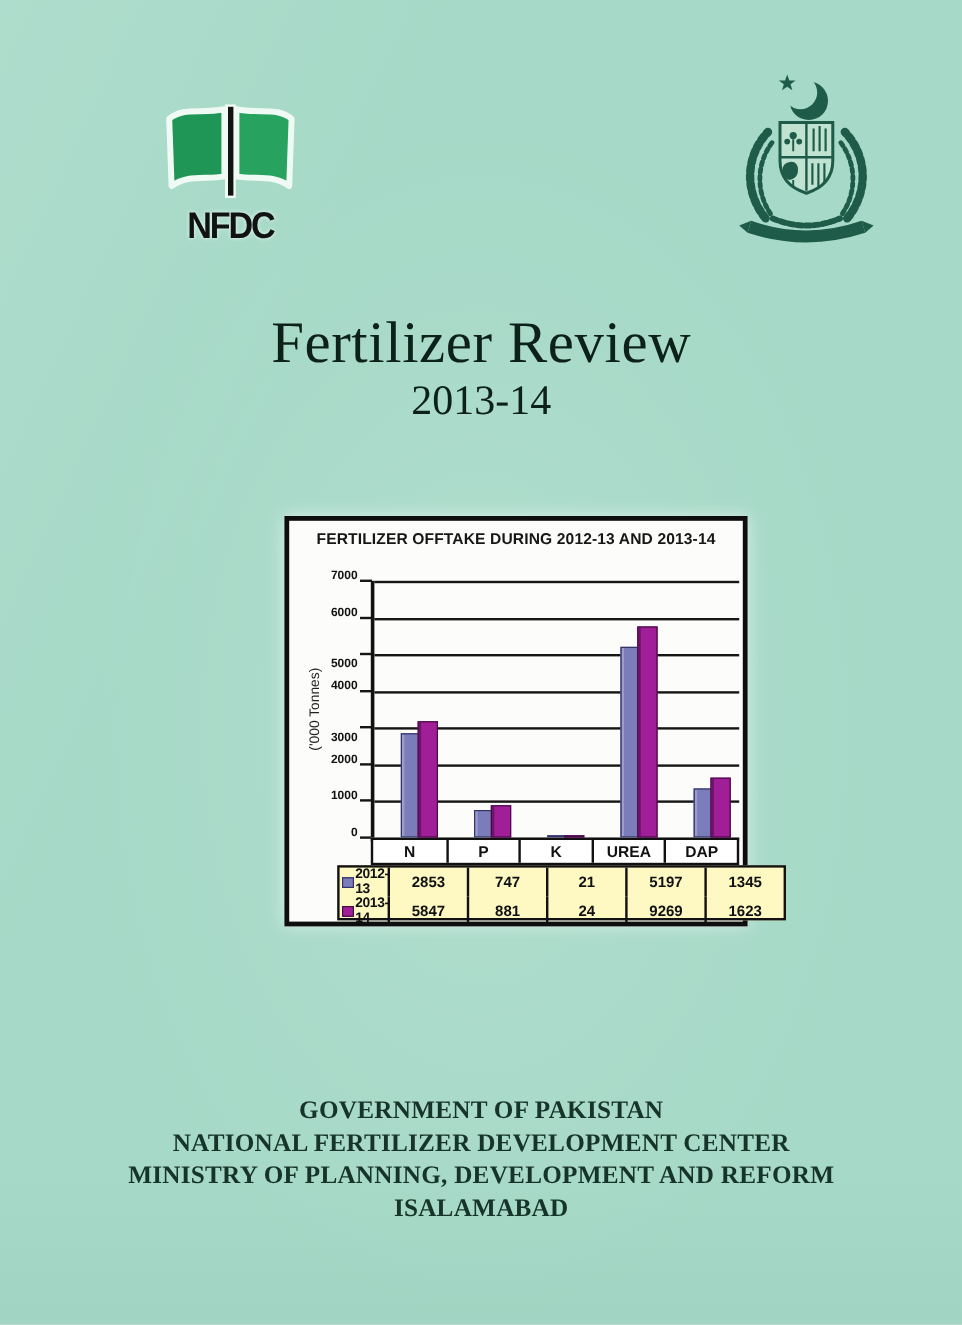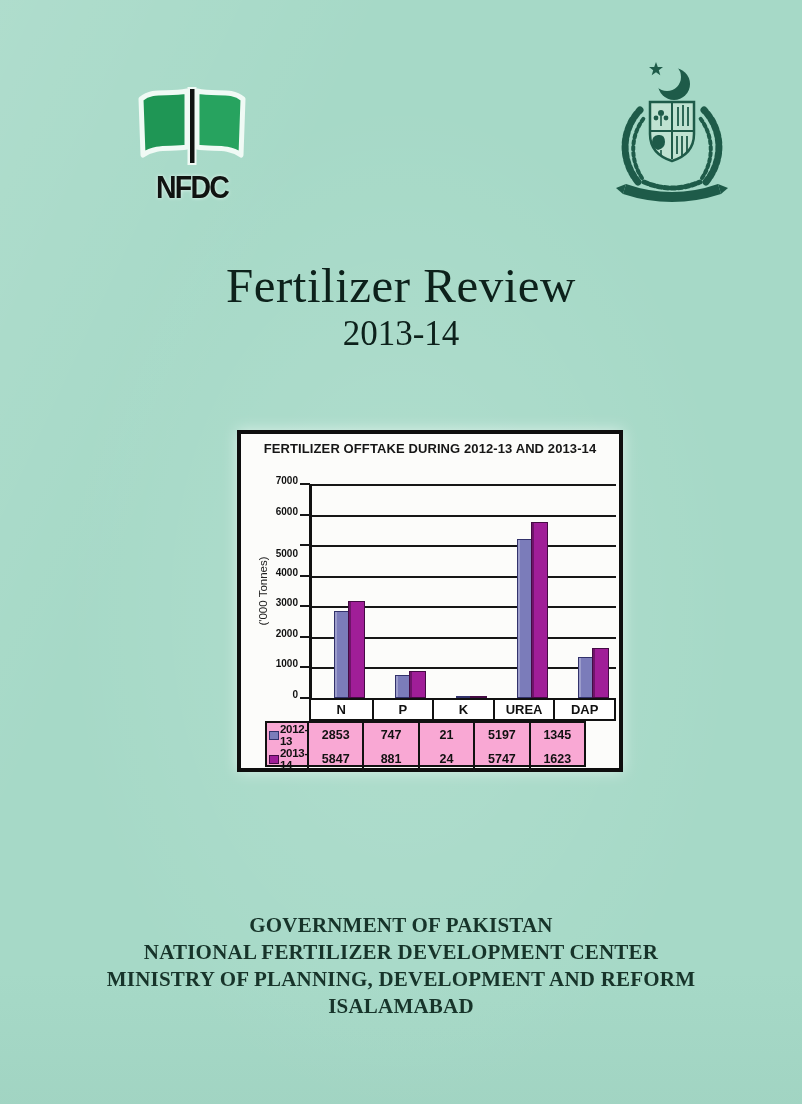--- a/index.html
+++ b/index.html
@@ -78,23 +78,23 @@
     display:grid;grid-template-columns:repeat(5,1fr);
     border:2px solid #111;box-sizing:border-box;background:#fff;
   }
   .cat-cell{
     display:flex;align-items:center;justify-content:center;
     font-size:13px;font-weight:700;color:#111;border-left:2px solid #111;
   }
   .cat-cell:first-child{border-left:none;}
 
   .data-table{
-    position:absolute;left:24px;top:287px;width:321px;height:46px;
+    position:absolute;left:40px;top:287px;width:374px;height:46px;
     display:grid;grid-template-columns:40px repeat(5,1fr);grid-template-rows:1fr 1fr;
-    border:2px solid #111;box-sizing:border-box;background:#f9a8d4;
+    border:2px solid #111;box-sizing:border-box;background:#fef9c3;
   }
   .dt-cell{
     display:flex;align-items:center;justify-content:center;
     font-size:12.5px;font-weight:700;color:#111;
     border-left:2px solid #111;
   }
   .dt-cell.legend{justify-content:flex-start;padding-left:2px;border-left:none;font-size:11.5px;letter-spacing:-.3px;}
   .swatch{width:10px;height:9px;margin-right:1px;flex:0 0 auto;box-sizing:border-box;}
   .swatch.s0{background:#7b7cba;border:1px solid #32326b;}
   .swatch.s1{background:#a01e98;border:1px solid #450b44;}
@@ -183,21 +183,21 @@
           <div class="tick-mark" style="bottom: -1px;"></div>
           <div class="tick-label" style="bottom: -7px;">0</div>
           <div class="gridline" style="bottom: 29px;"></div>
           <div class="tick-mark" style="bottom: 30px;"></div>
           <div class="tick-label" style="bottom: 24px;">1000</div>
           <div class="gridline" style="bottom: 59px;"></div>
           <div class="tick-mark" style="bottom: 60px;"></div>
           <div class="tick-label" style="bottom: 54px;">2000</div>
           <div class="gridline" style="bottom: 90px;"></div>
           <div class="tick-mark" style="bottom: 91px;"></div>
-          <div class="tick-label" style="bottom: 85px; text-align: right;">3000</div>
+          <div class="tick-label" style="bottom: 72px; text-align: right;">3000</div>
           <div class="gridline" style="bottom: 120px;"></div>
           <div class="tick-mark" style="bottom: 121px;"></div>
           <div class="tick-label" style="bottom: 115px;">4000</div>
           <div class="gridline" style="bottom: 151px;"></div>
           <div class="tick-mark" style="bottom: 152px;"></div>
           <div class="tick-label" style="bottom: 134px;">5000</div>
           <div class="gridline" style="bottom: 181px;"></div>
           <div class="tick-mark" style="bottom: 182px;"></div>
           <div class="tick-label" style="bottom: 176px;">6000</div>
           <div class="gridline" style="bottom: 212px;"></div>
@@ -231,21 +231,21 @@
           <div class="dt-cell">21</div>
           <div class="dt-cell">5197</div>
           <div class="dt-cell">1345</div>
           <div class="dt-cell legend">
             <span class="swatch s1"></span>
             <span>2013-14</span>
           </div>
           <div class="dt-cell">5847</div>
           <div class="dt-cell">881</div>
           <div class="dt-cell">24</div>
-          <div class="dt-cell">5747</div>
+          <div class="dt-cell">9269</div>
           <div class="dt-cell">1623</div>
         </div>
     </div>
   </div>
 
   <div class="footer" id="footer">
       <div>GOVERNMENT OF PAKISTAN</div>
       <div>NATIONAL FERTILIZER DEVELOPMENT CENTER</div>
       <div>MINISTRY OF PLANNING, DEVELOPMENT AND REFORM</div>
       <div>ISALAMABAD</div>

